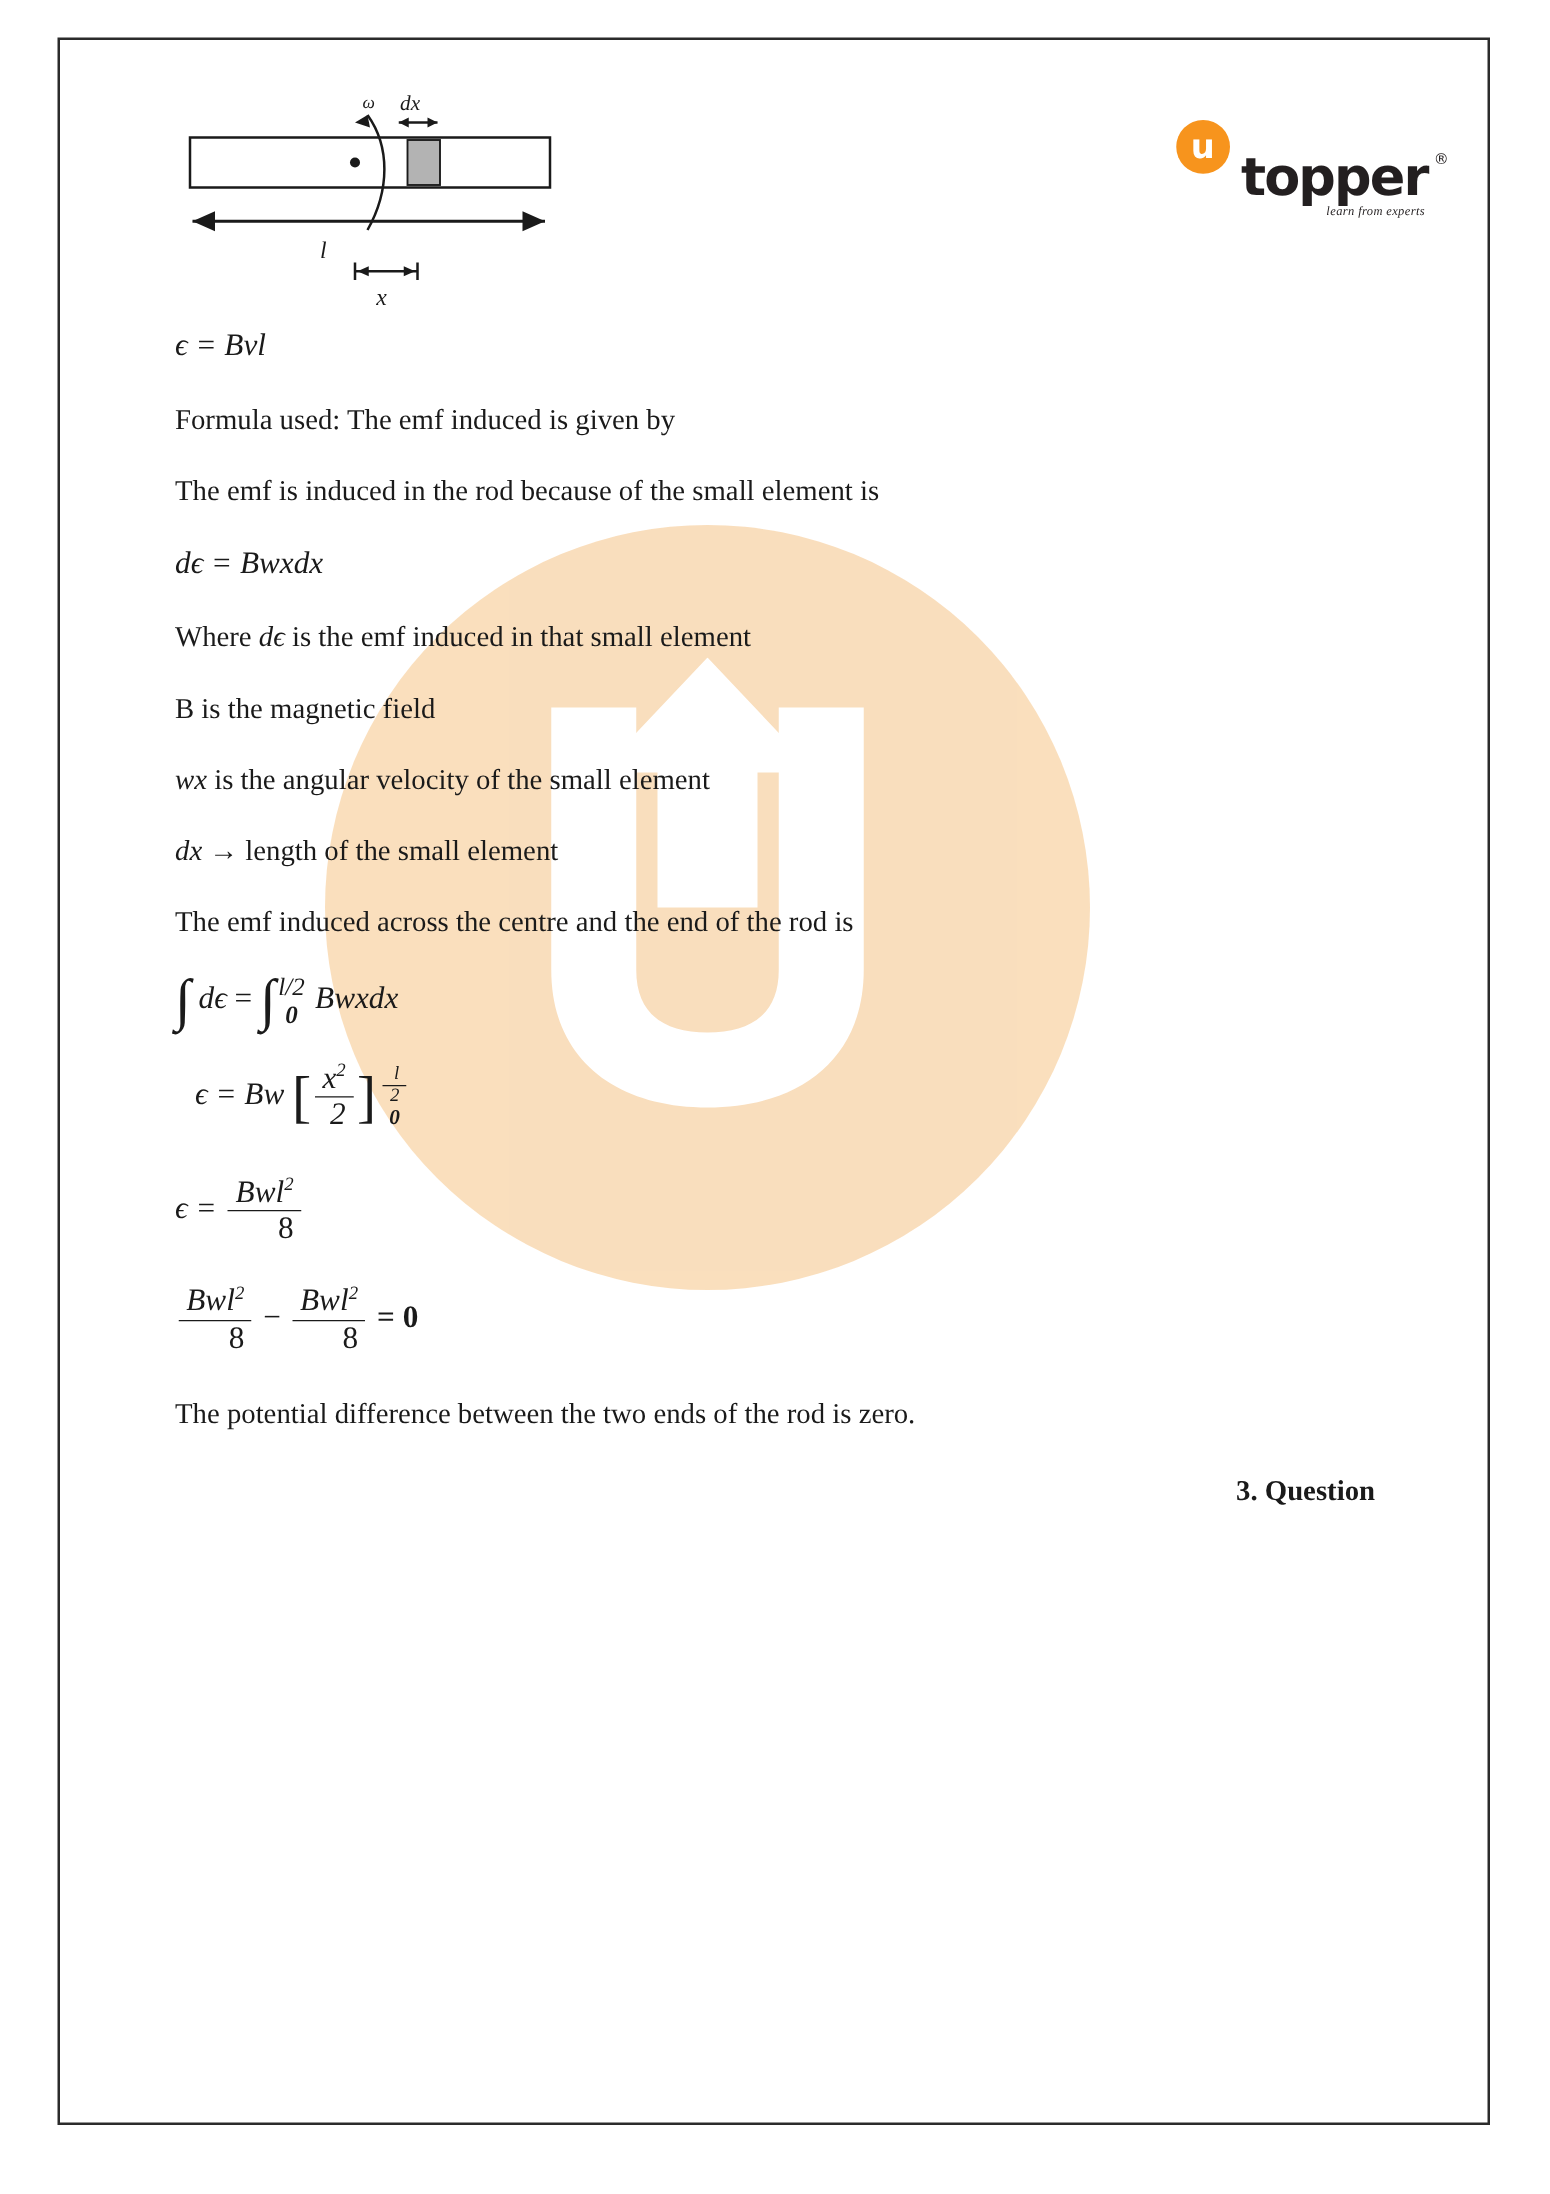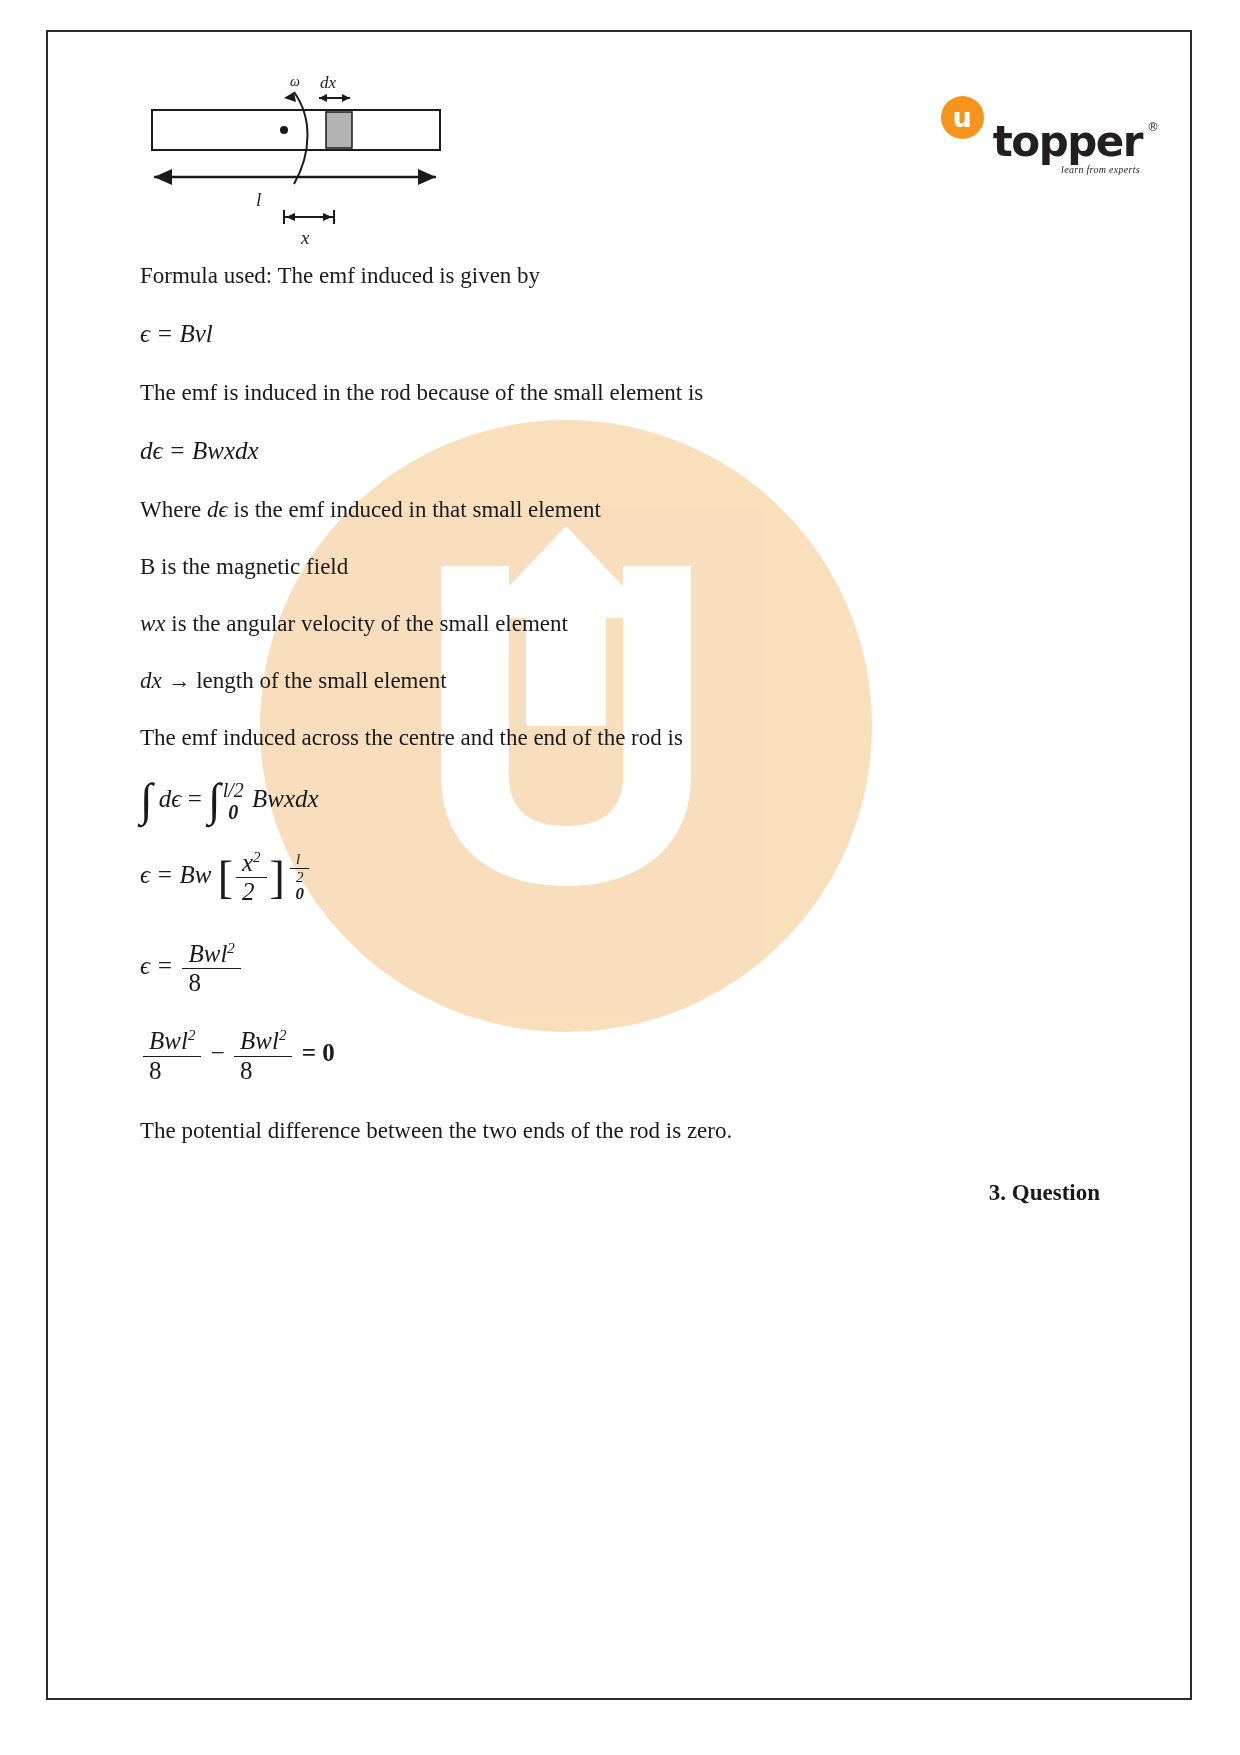--- a/index.html
+++ b/index.html
@@ -133,21 +133,21 @@
     font-family: "Liberation Serif", serif;
     font-style: italic;
     font-size: 23px;
   }
   .eq-block { margin: 0 0 26px 0; }
 
   
   .frac {
     display: inline-block;
     vertical-align: middle;
-    text-align: left;
+    text-align: right;
     line-height: 1.12;
     margin: 0 3px;
   }
   .frac .num { display: block; padding: 0 6px; }
   .frac .den {
     display: block;
     padding: 0 6px;
     border-top: 1.6px solid #1a1a1a;
   }
   .intg {
@@ -237,23 +237,23 @@
         <line x1="140" y1="138" x2="140" y2="152" stroke="#1a1a1a" stroke-width="2"></line>
         <line x1="190" y1="138" x2="190" y2="152" stroke="#1a1a1a" stroke-width="2"></line>
         <path d="M142,145 L151,141 L151,149 Z" fill="#1a1a1a"></path>
         <path d="M188,145 L179,141 L179,149 Z" fill="#1a1a1a"></path>
         <text x="157" y="172" font-family="Liberation Serif, serif" font-style="italic" font-size="19" fill="#1a1a1a">x</text>
       </svg>
     </div>
 
     <div class="body-text">
 
+      <p class="line math">ϵ = Bvl</p>
+
       <p class="line">Formula used: The emf induced is given by</p>
-
-      <p class="line math">ϵ = Bvl</p>
 
       <p class="line">The emf is induced in the rod because of the small element is</p>
 
       <p class="line math">dϵ = Bwxdx</p>
 
       <p class="line">
         <span>Where </span><span class="math-inline">dϵ</span><span> is the emf induced in that small element</span>
       </p>
 
       <p class="line">B is the magnetic field</p>
@@ -269,21 +269,21 @@
       <p class="line">The emf induced across the centre and the end of the rod is</p>
 
       <div class="eq-block math" style="font-size:25px;">
         <span class="intg">∫</span>
         <span>dϵ</span>
         <span style="font-style:normal;">=</span>
         <span class="intg">∫</span><span class="limits"><span class="up">l/2</span><span class="lo">0</span></span>
         <span>Bwxdx</span>
       </div>
 
-      <div class="eq-block math" style="font-size:25px; margin-bottom:34px;">
+      <div class="eq-block math" style="font-size:25px; margin-bottom:34px;margin-left:16px;">
         <span>ϵ = Bw</span>
         <span class="brack">[</span><span class="frac"><span class="num"><span>x</span><span class="sup-small">2</span></span><span class="den">2</span></span><span class="brack">]</span><span class="limits" style="font-size:17px;"><span class="up frac" style="font-size:15px;">
               <span class="num">l</span>
               <span class="den">2</span>
             </span><span class="lo">0</span></span>
       </div>
 
       <div class="eq-block math" style="font-size:25px; margin-bottom:30px;">
         <span>ϵ =</span>
         <span class="frac"><span class="num"><span>Bwl</span><span class="sup-small">2</span></span><span class="den" style="font-style:normal;">8</span></span>

